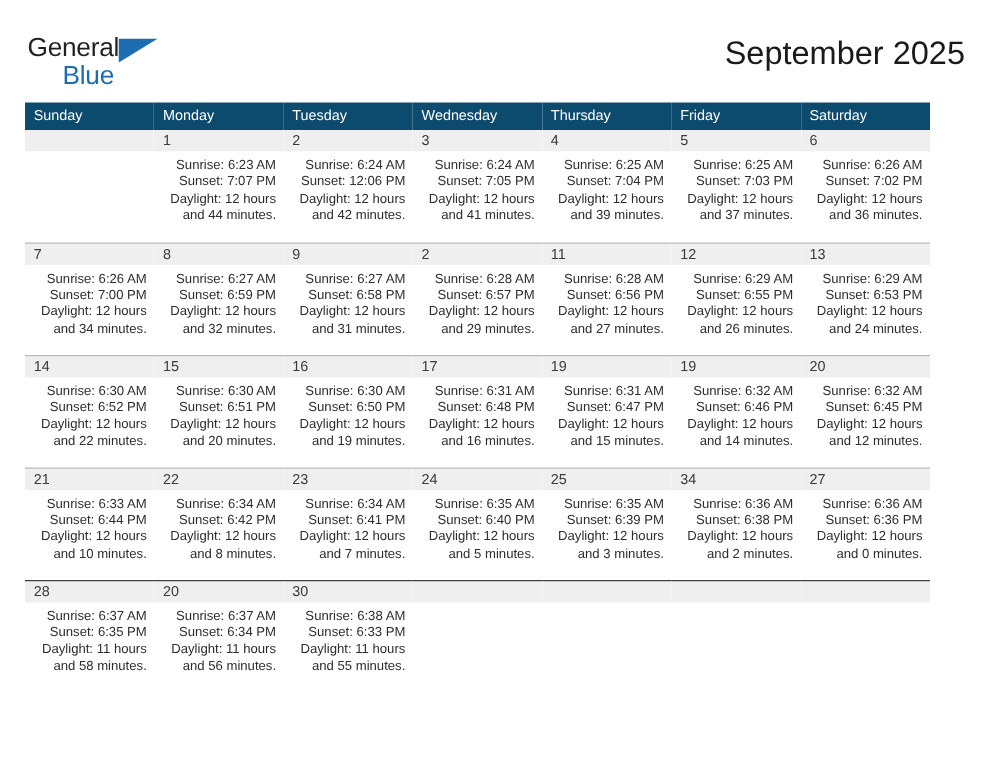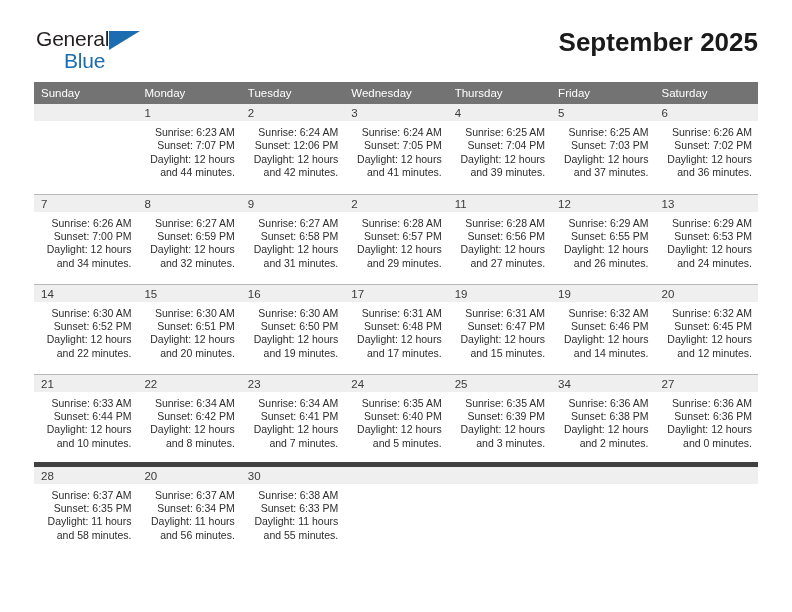--- a/index.html
+++ b/index.html
@@ -12,21 +12,21 @@
     height: 612px;
     font-family: "Liberation Sans", sans-serif;
     color: #222222;
     overflow: hidden;
   }
   .page {
     position: relative;
     width: 792px;
     height: 540px;
     box-sizing: border-box;
-    padding: 0 34px;
+    padding: 0 20px;
   }
 
   
   .top {
     display: flex;
     align-items: flex-start;
     justify-content: space-between;
     padding-top: 28px;
     height: 74px;
     box-sizing: border-box;
@@ -63,41 +63,41 @@
     letter-spacing: -0.2px;
     color: #1b6cb0;
     line-height: 1;
   }
   .titles {
     text-align: right;
     padding-top: 0px;
   }
   .cal-title {
     font-size: 26px;
-    font-weight: bold;
+    font-weight: normal;
     color: #1a1a1a;
     line-height: 1.15;
     white-space: nowrap;
   }
   .cal-sub {
     font-size: 14px;
     color: #1a1a1a;
     margin-top: 6px;
     white-space: nowrap;
   }
 
   
   .cal {
     margin-top: 8px;
     width: 724px;
     border-collapse: collapse;
     table-layout: fixed;
   }
   .cal th {
-    background: #737373;
+    background: #0c4a6e;
     color: #ffffff;
     font-size: 11.5px;
     font-weight: normal;
     text-align: left;
     padding: 5px 0 5px 7px;
     height: 19px;
     box-sizing: border-box;
     border: none;
   }
   .cal td {
@@ -106,21 +106,21 @@
     border: none;
     border-top: 1px solid #b9b9b9;
     background: #ffffff;
     height: 90px;
     box-sizing: border-box;
   }
   .cal tr.week-first td {
     border-top: none;
   }
   .cal tr.week-last td {
-    border-top: 5px solid #404040;
+    border-top: 1px solid #404040;
     height: 95px;
   }
   .daynum {
     background: #efefef;
     font-size: 11.5px;
     color: #3a3a3a;
     padding: 3px 0 3px 7px;
     height: 17px;
     box-sizing: border-box;
     line-height: 12px;
@@ -322,21 +322,21 @@
               <div>Daylight: 12 hours</div>
               <div>and 19 minutes.</div>
             </div>
           </td>
           <td>
             <div class="daynum">17</div>
             <div class="info">
               <div>Sunrise: 6:31 AM</div>
               <div>Sunset: 6:48 PM</div>
               <div>Daylight: 12 hours</div>
-              <div>and 17 minutes.</div>
+              <div>and 16 minutes.</div>
             </div>
           </td>
           <td>
             <div class="daynum">19</div>
             <div class="info">
               <div>Sunrise: 6:31 AM</div>
               <div>Sunset: 6:47 PM</div>
               <div>Daylight: 12 hours</div>
               <div>and 15 minutes.</div>
             </div>

